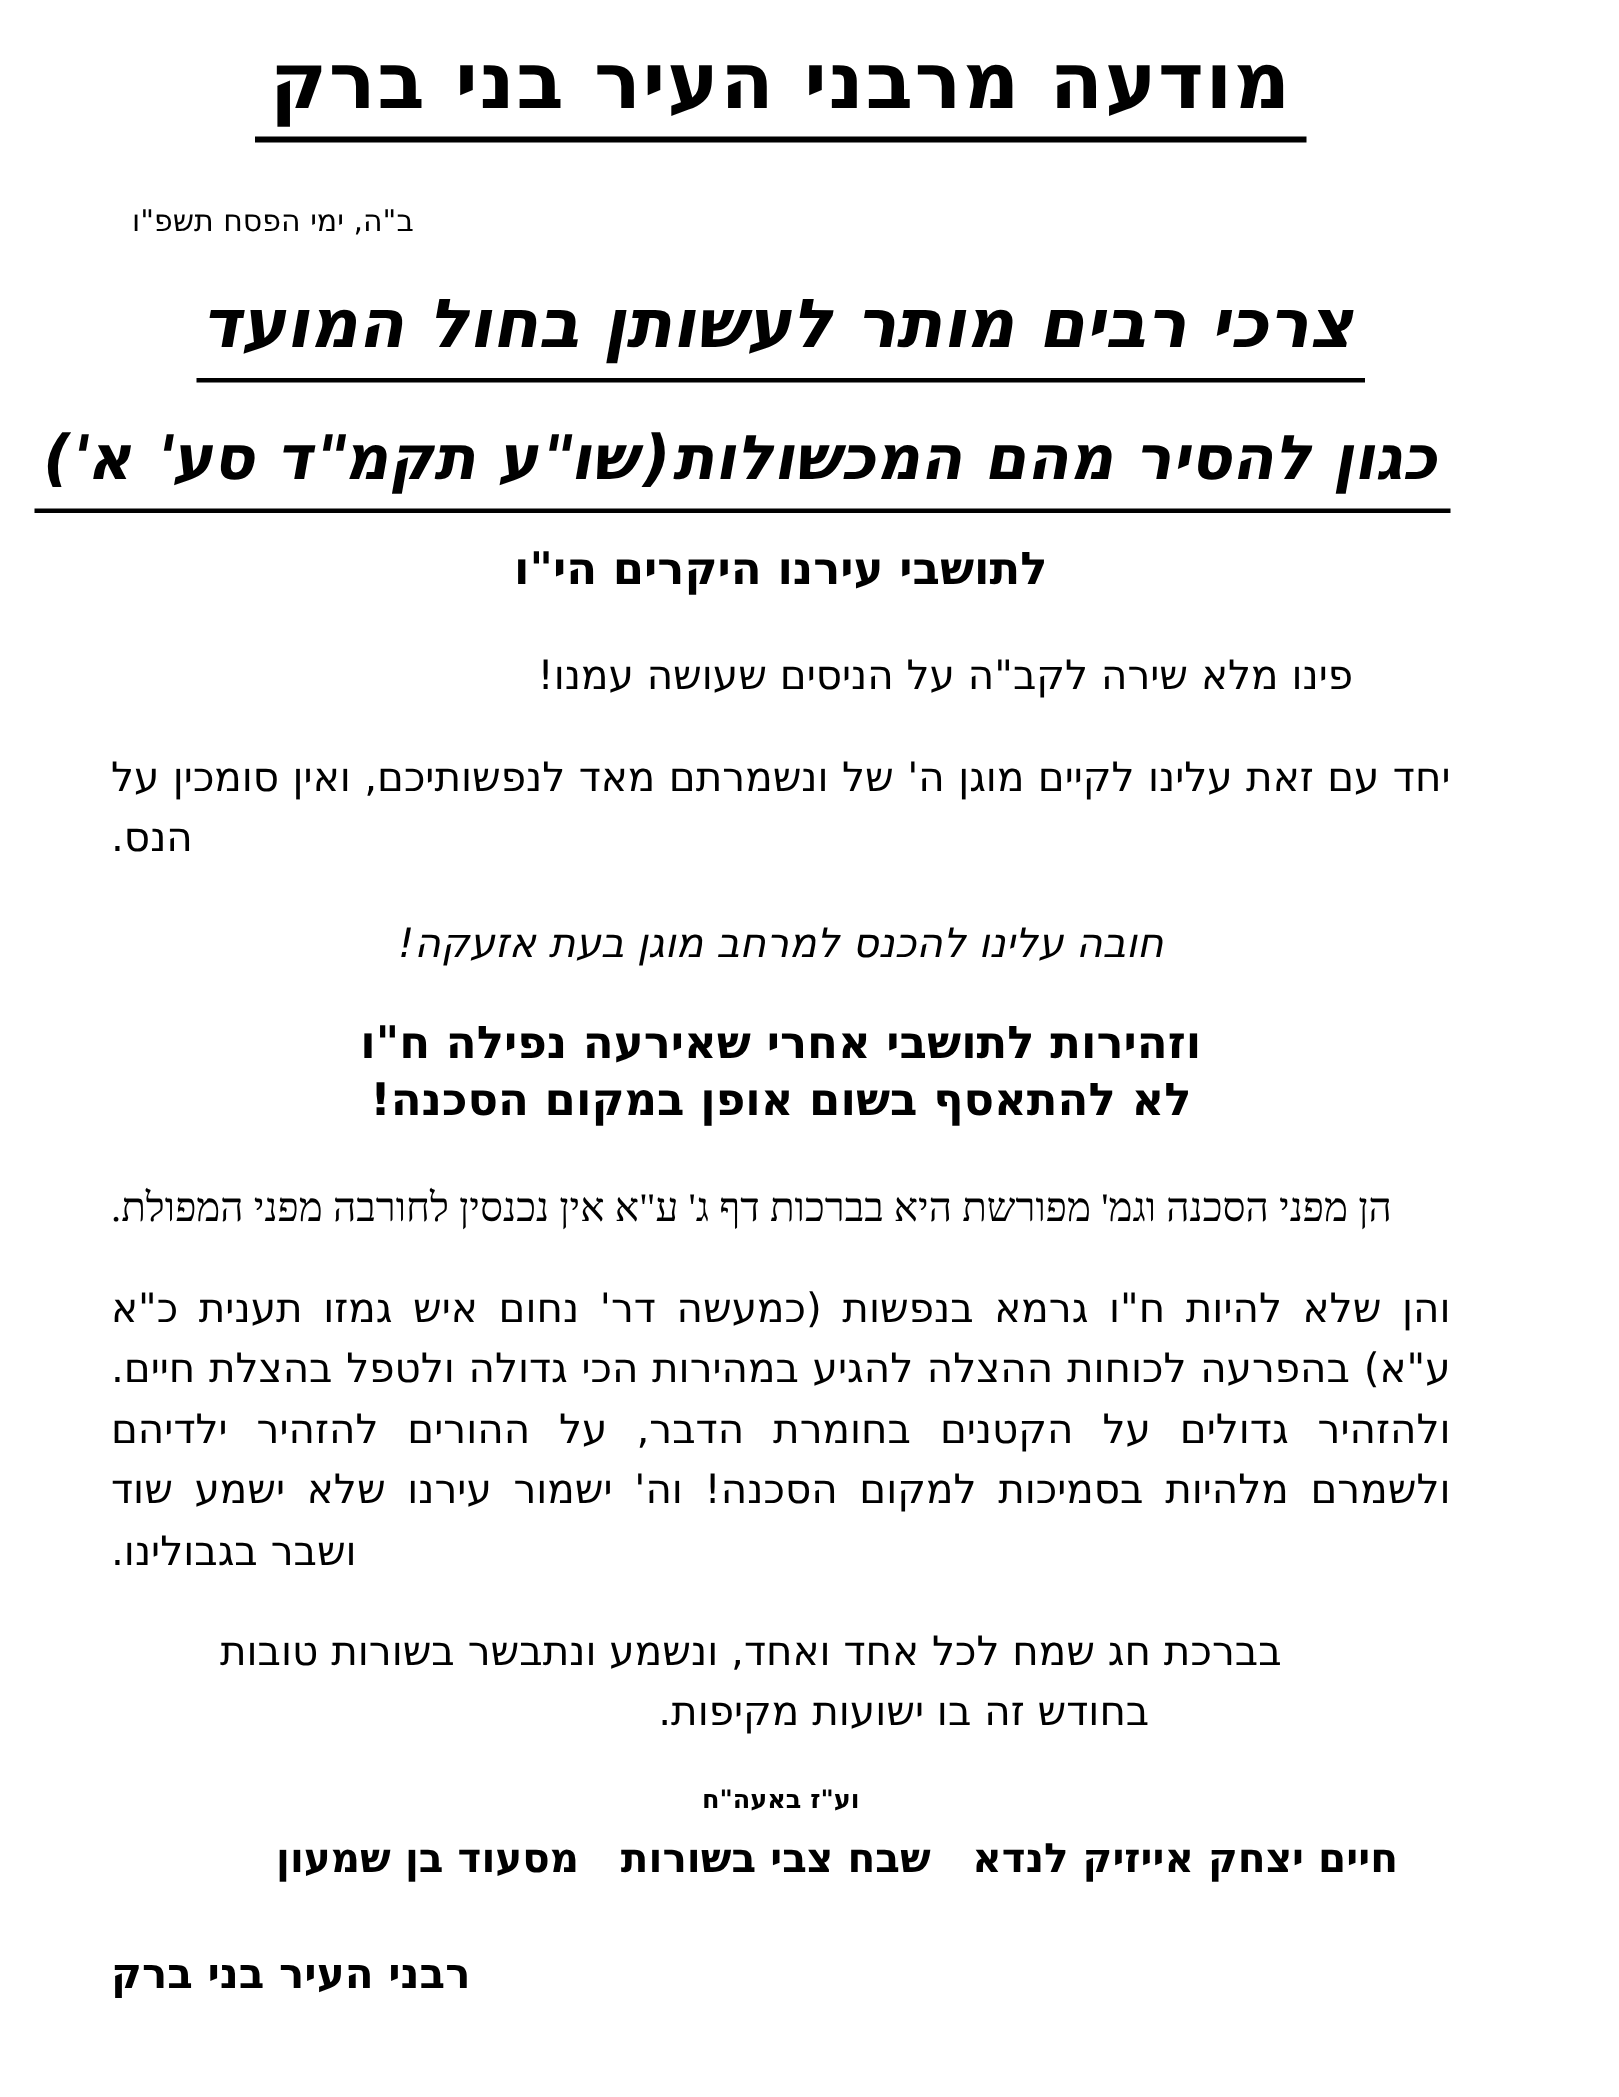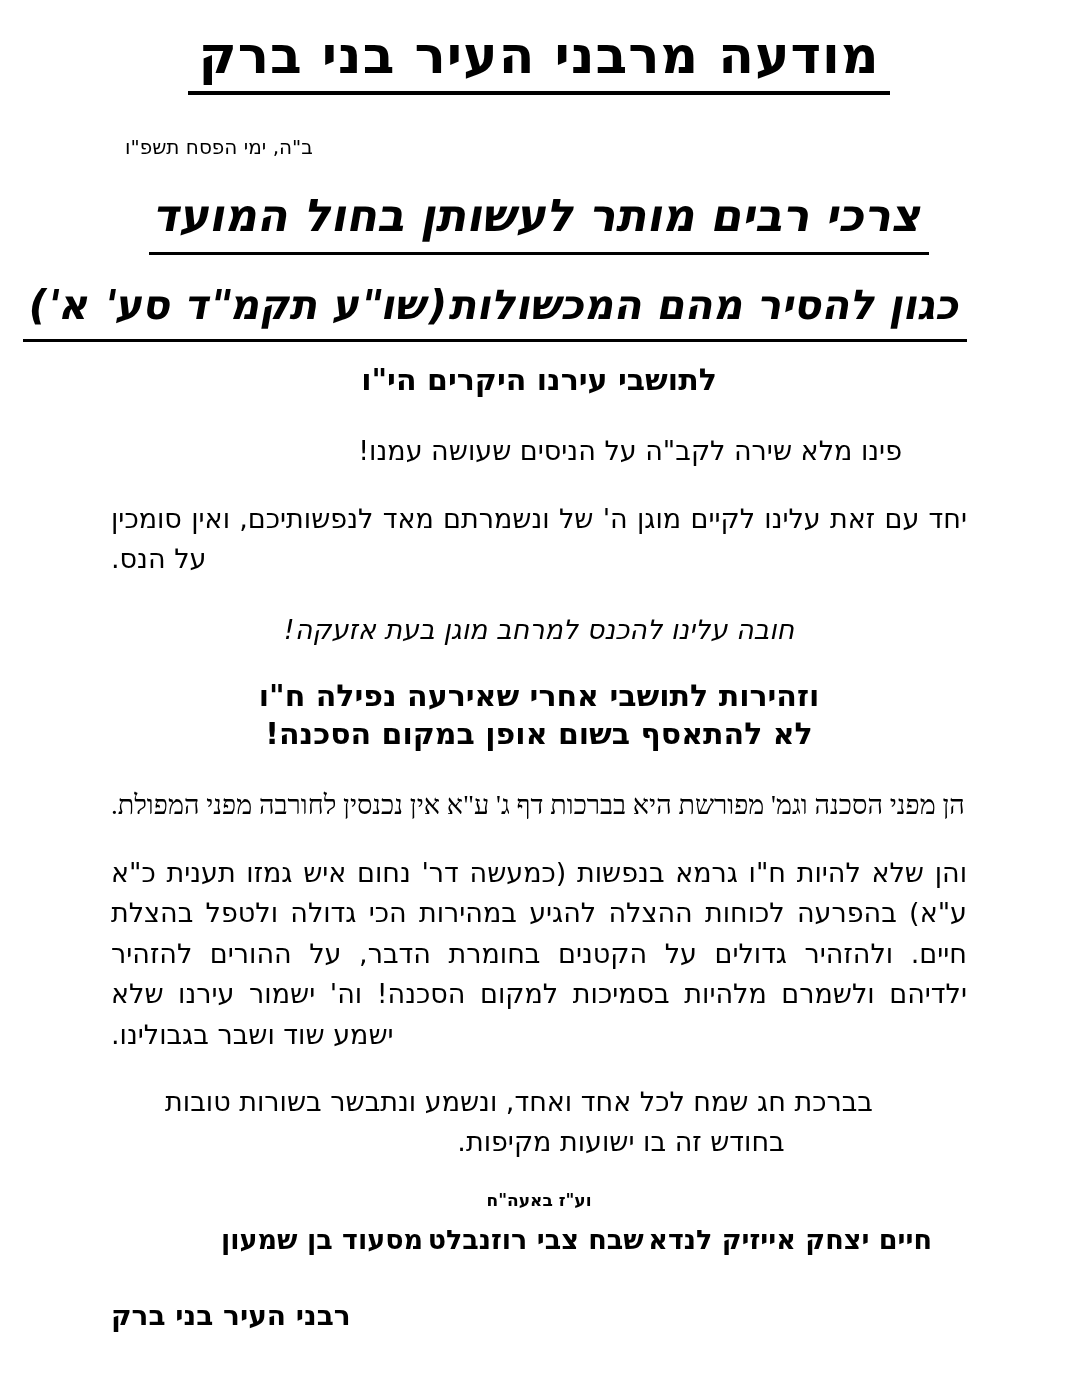--- a/index.html
+++ b/index.html
@@ -5,21 +5,21 @@
   html,body{margin:0;padding:0;background:#ffffff;}
   .page{
     position:relative;
     width:1079px;height:1398px;
     background:#ffffff;
     direction:rtl;
     color:#000;
     font-family:"DejaVu Sans","Liberation Sans",sans-serif;
     overflow:hidden;
     box-sizing:border-box;
-    padding:25px 112px 0 111px;
+    padding:25px 112px 0 74px;
   }
   
   .title-wrap{text-align:center;}
   .title{
     display:inline-block;
     font-size:52px;font-weight:bold;letter-spacing:1px;
     border-bottom:4px solid #000;
     padding:0 10px 6px 10px;
     white-space:nowrap;
   }
@@ -151,19 +151,19 @@
 
   <div class="closing">
     <div class="closing-l1">בברכת חג שמח לכל אחד ואחד, ונשמע ונתבשר בשורות טובות</div>
     <div class="closing-l2">בחודש זה בו ישועות מקיפות.</div>
   </div>
 
   <div class="signoff">וע"ז באעה"ח</div>
 
   <div class="names-row">
     <div class="name">חיים יצחק אייזיק לנדא</div>
-    <div class="name">שבח צבי רוזנבלט</div>
+    <div class="name">שבח צבי בשורות</div>
     <div class="name">מסעוד בן שמעון</div>
   </div>
 
   <div class="rabbis">רבני העיר בני ברק</div>
 
 </div>
 
 </body></html>

